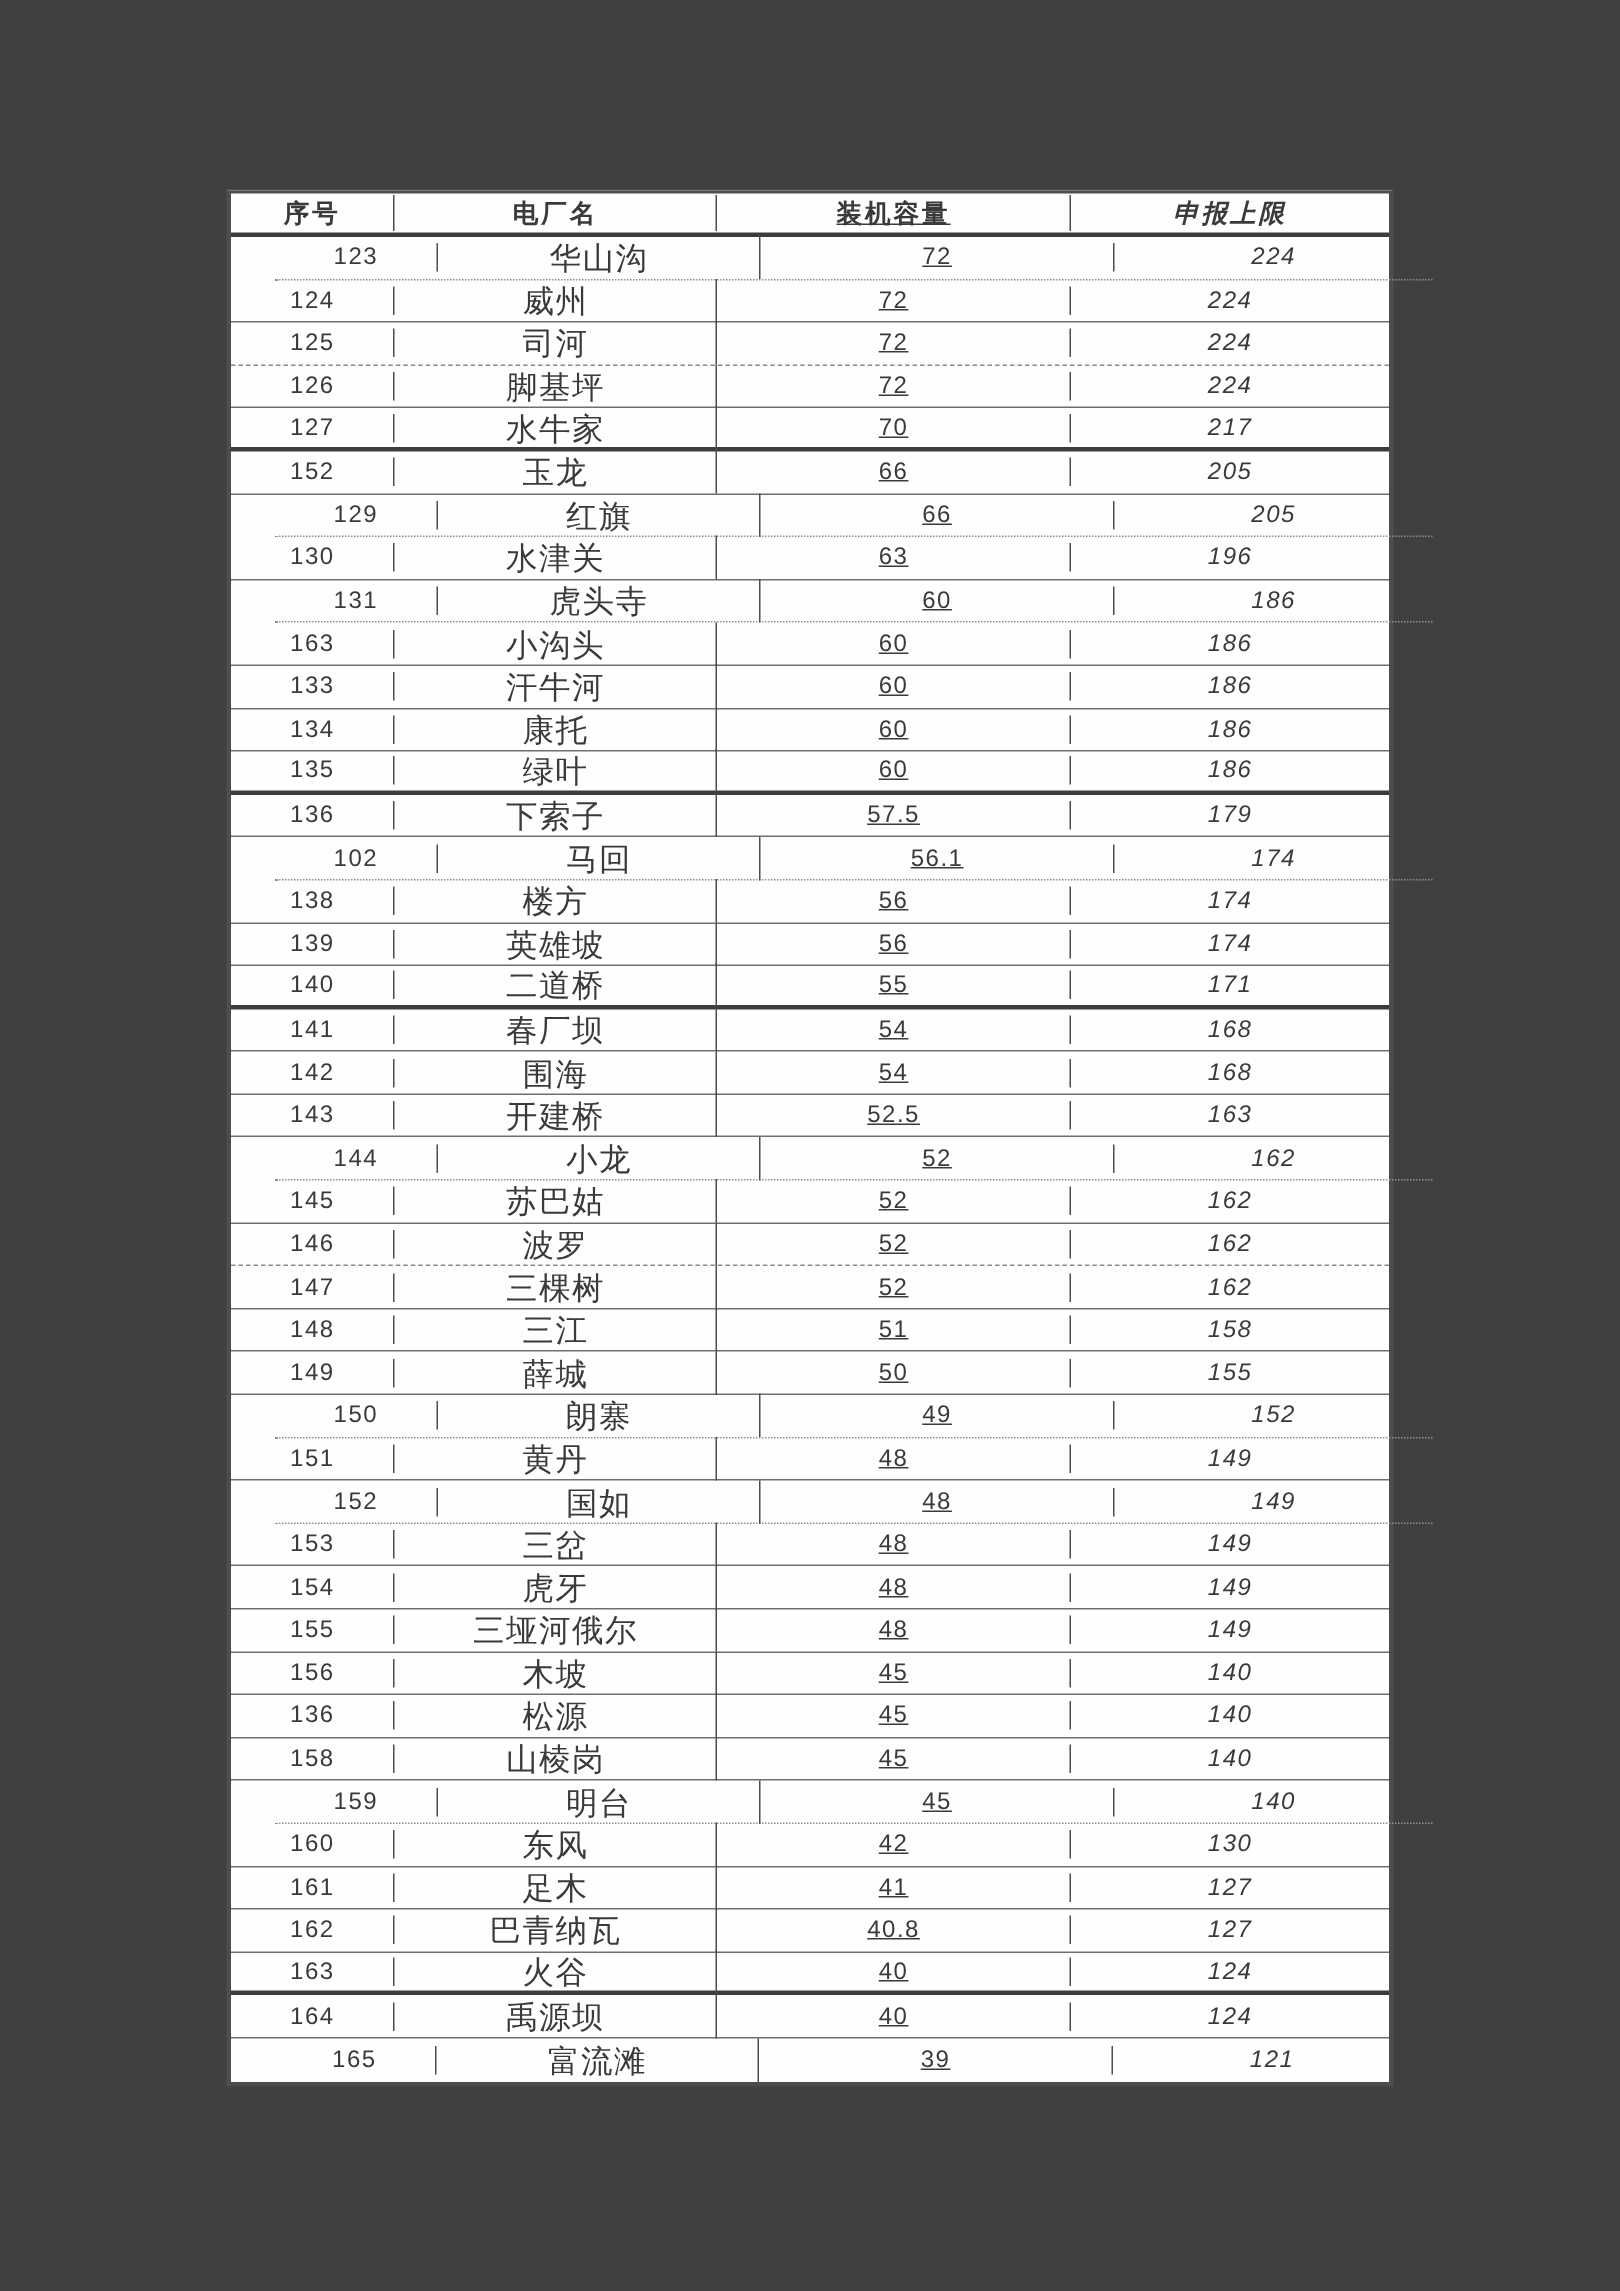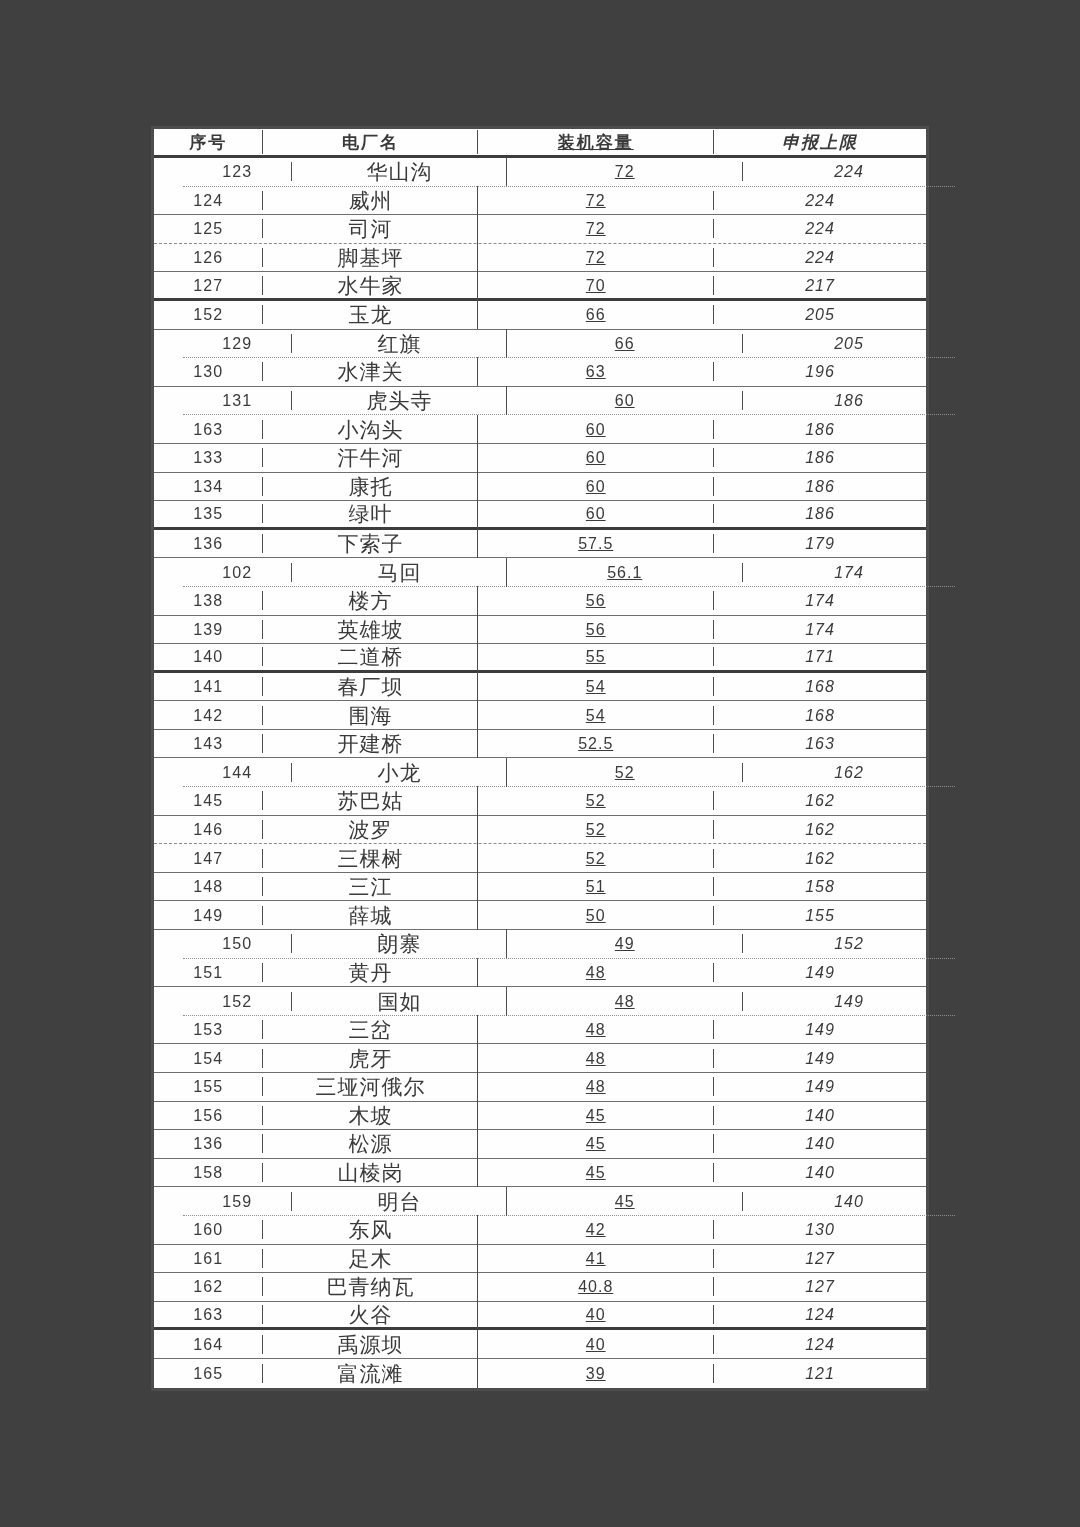--- a/index.html
+++ b/index.html
@@ -25,21 +25,21 @@
     background: #fefefe;
   }
   .t-row {
     display: flex;
     width: 100%;
     height: 28.6px;
     box-sizing: border-box;
     border-bottom: 1px solid #6e6e6e;
     align-items: center;
   }
-  .t-row:last-child { border-bottom: none; }
+  .t-row:last-child { border-bottom: none; margin-left: 28px; }
   .t-row.header {
     height: 29px;
     border-bottom: 3px solid #3c3c3c;
     font-weight: 700;
   }
   .t-row.dashed { border-bottom: 1px dashed #8a8a8a; align-items: center; }
   .t-row.dotted { border-bottom: 1px dotted #8f8f8f; margin-left: 29px; }
   .t-row.thick  { border-bottom: 3px solid #3c3c3c; }
   .t-cell {
     box-sizing: border-box;

